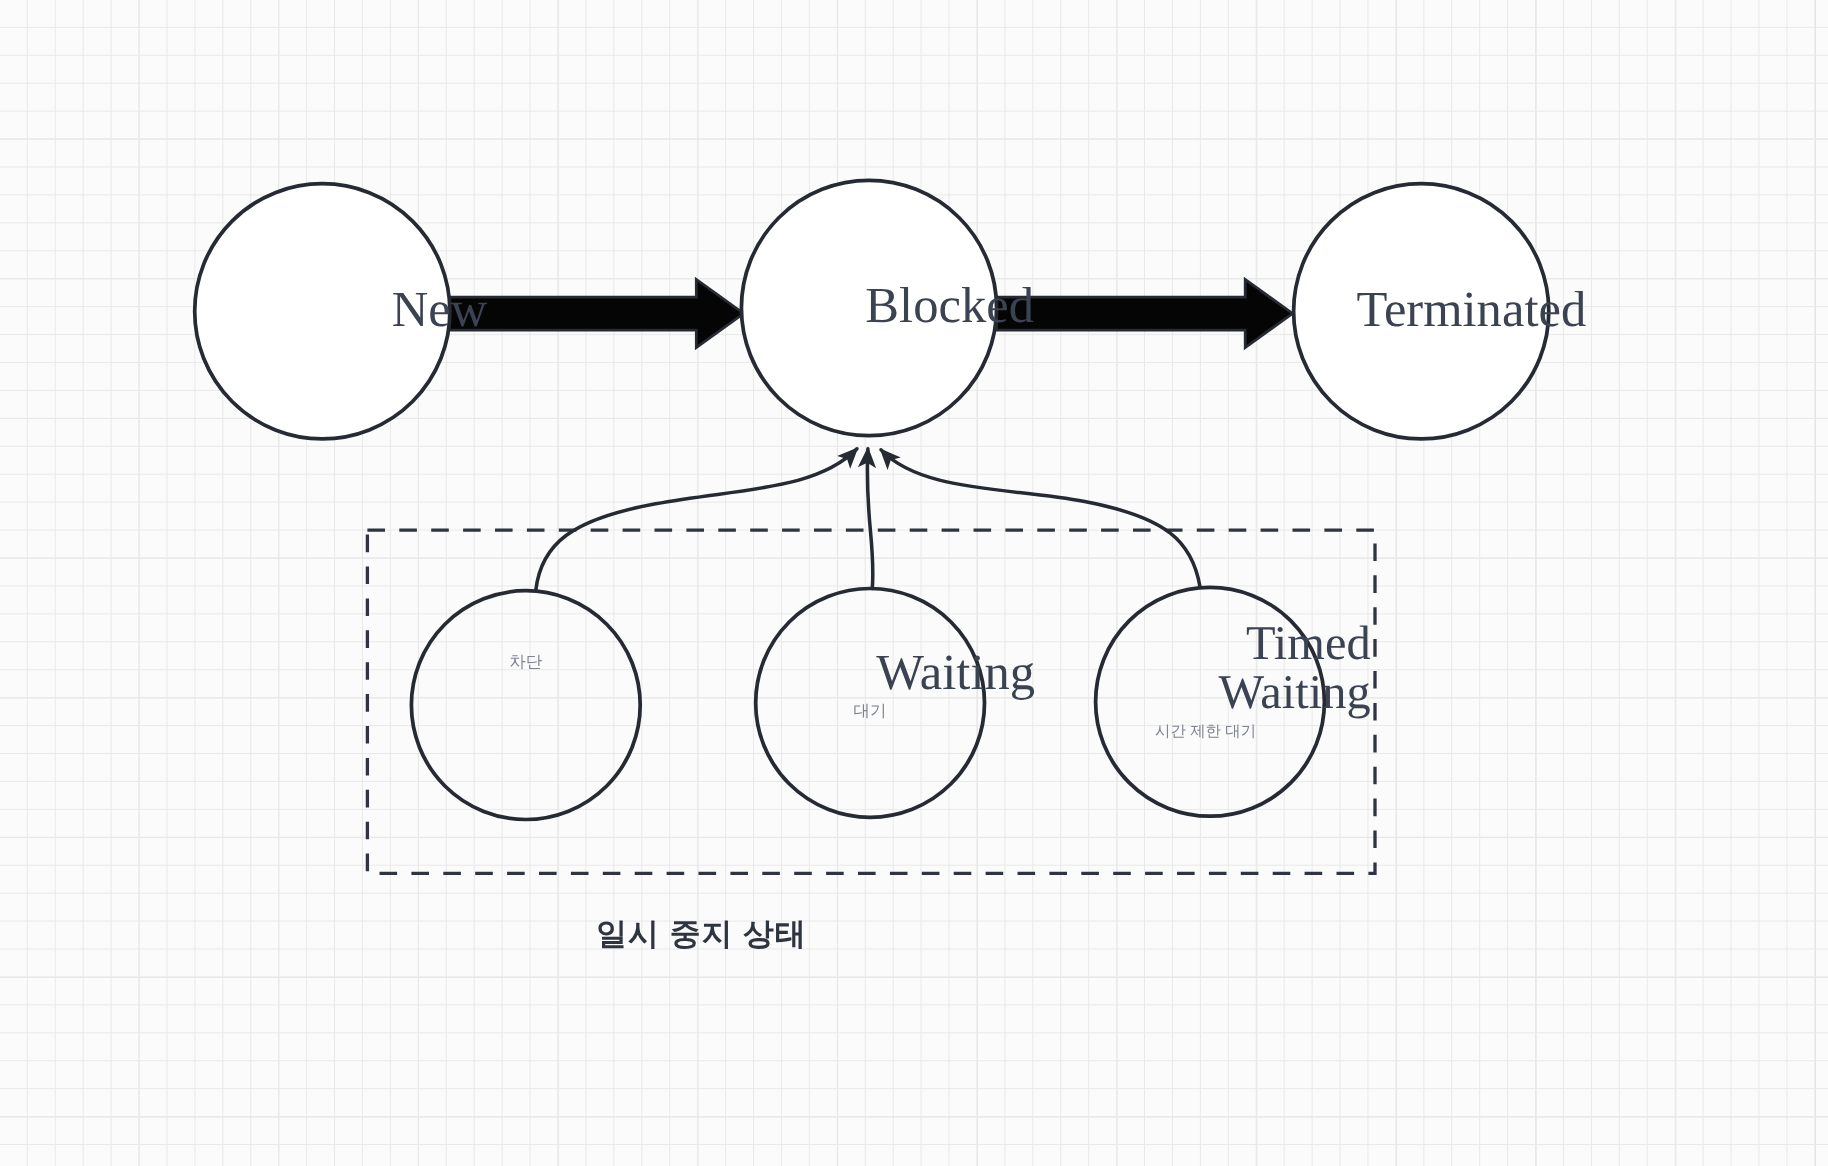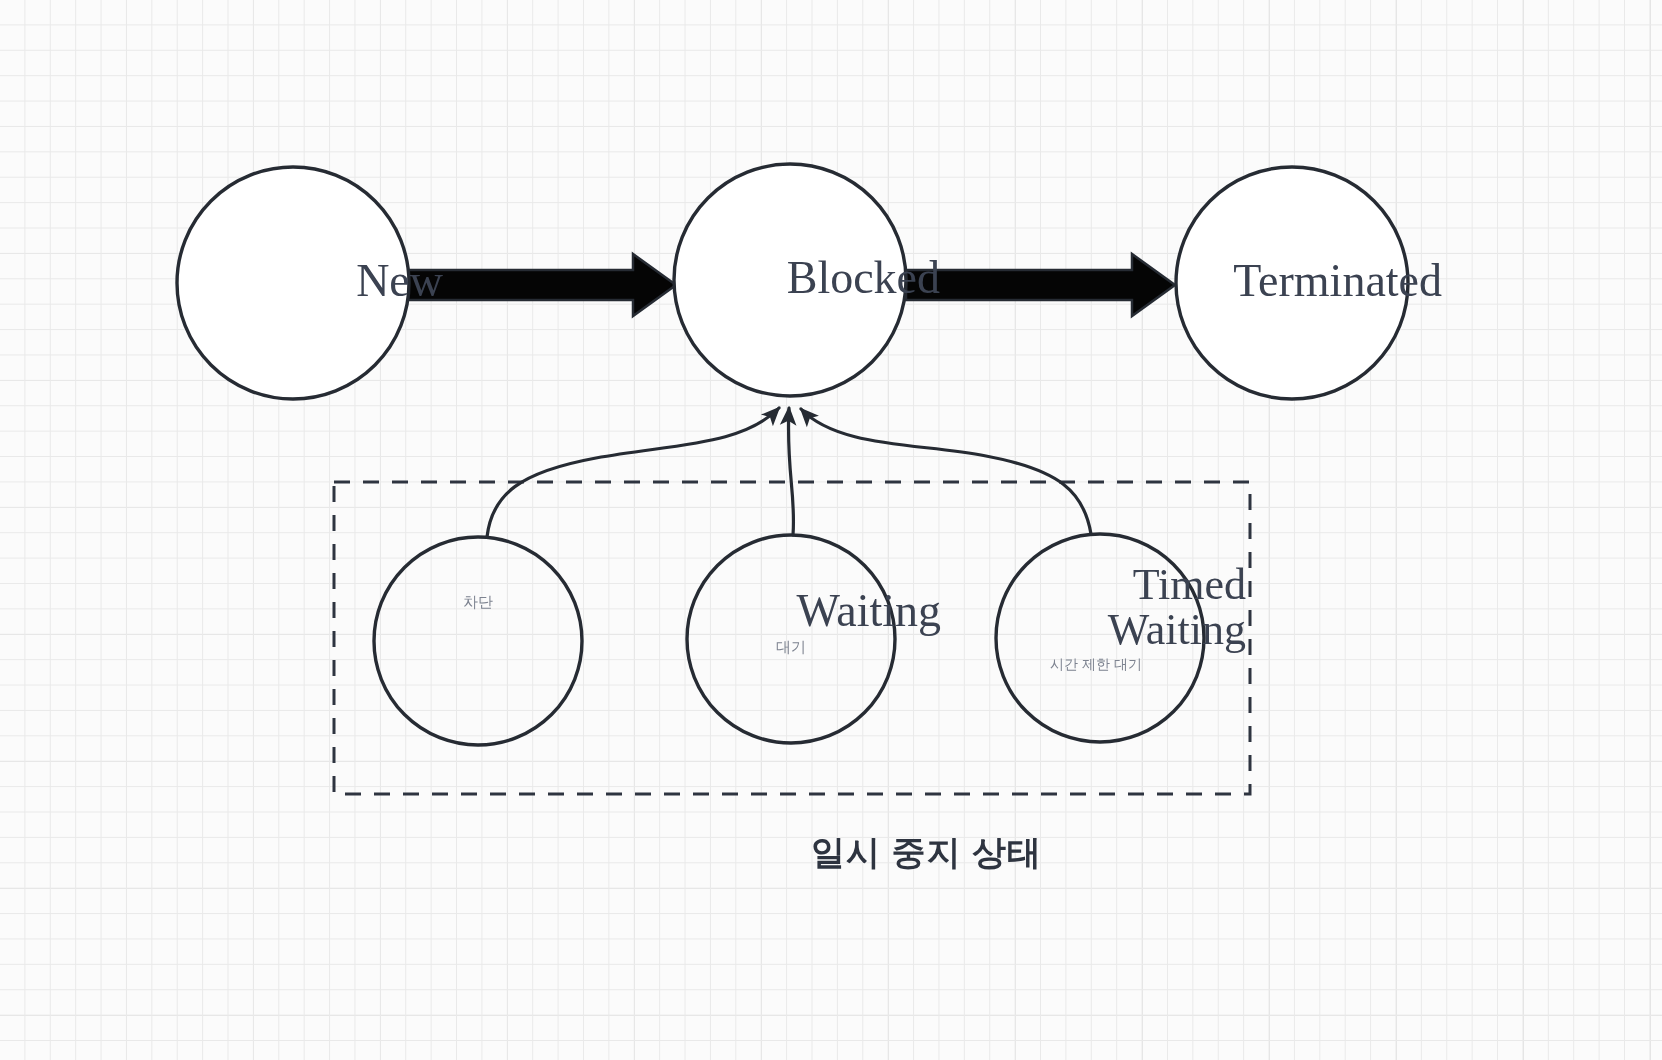--- a/index.html
+++ b/index.html
@@ -55,23 +55,23 @@
     color: #7d8390;
     line-height: 1.3;
     margin-top: 2px;
     font-family: "Liberation Sans", "DejaVu Sans", sans-serif;
   }
   .node-ko.tiny {
     font-size: 14px;
   }
   .caption {
     position: absolute;
-    text-align: right;
+    text-align: left;
     color: #2e3440;
-    font-size: 34px;
+    font-size: 28px;
     font-weight: bold;
     font-family: "Liberation Sans", "DejaVu Sans", sans-serif;
     letter-spacing: 1px;
     white-space: nowrap;
   }
 </style>
 </head>
 <body>
 
 <div id="canvas">

